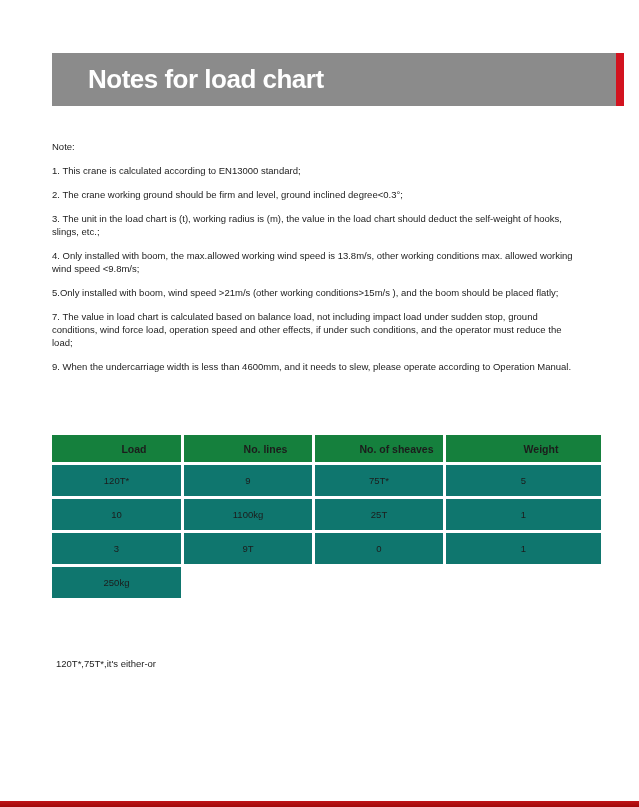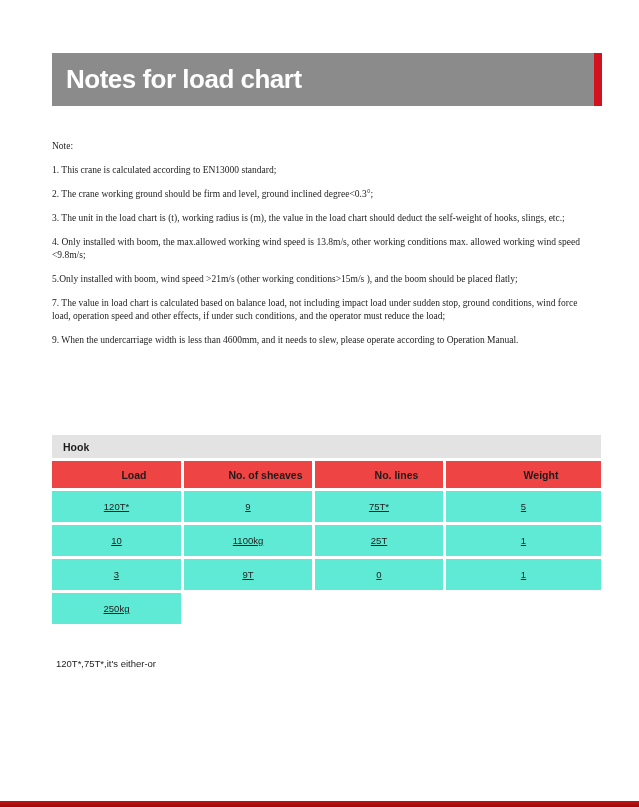--- a/index.html
+++ b/index.html
@@ -12,20 +12,21 @@
     color: #1c1c1c;
   }
   .page { width: 639px; height: 807px; position: relative; }
 
   
   .title-bar {
     position: absolute;
     left: 52px; top: 53px;
     width: 550px; height: 53px;
     background: #8b8b8b;
+    padding-left: 22px;
   }
   .title-bar h1 {
     margin: 0;
     padding: 0 0 0 14px;
     line-height: 53px;
     font-size: 26px;
     font-weight: 800;
     letter-spacing: -0.5px;
     color: #ffffff;
   }
@@ -37,21 +38,21 @@
   }
 
   
   .notes {
     position: absolute;
     left: 52px; top: 140px;
     width: 550px;
     font-size: 9.5px;
     line-height: 13px;
   }
-  .notes p { margin: 0 18px 11px 0; font-family: Liberation Serif, serif; }
+  .notes p { margin: 0 18px 11px 0; }
 
   
   .hook-table {
     position: absolute;
     left: 52px; top: 435px;
     width: 549px;
     display: grid;
     grid-template-columns: 129px 128px 128px 155px;
     gap: 3px;
     background: #ffffff;
@@ -59,31 +60,31 @@
   .t-title {
     grid-column: 1 / -1;
     background: #e3e3e3;
     font-weight: bold;
     font-size: 10.5px;
     height: 23px;
     display: flex; align-items: center;
     padding-left: 11px;
   }
   .th {
-    background: #ef4444;
+    background: #15803d;
     font-weight: bold;
     font-size: 10.5px;
     height: 27px;
     display: flex; align-items: center; justify-content: center; padding-left: 35px;
   }
   .td {
-    background: #5eead4;
+    background: #0f766e;
     font-size: 9.5px;
     height: 31px;
-    display: flex; align-items: center; justify-content: center; text-decoration: underline;
+    display: flex; align-items: center; justify-content: center;
   }
 
   
   .footnote {
     position: absolute;
     left: 56px; top: 657px;
     margin: 0;
     font-size: 9.5px;
     line-height: 13px;
   }
@@ -113,24 +114,23 @@
         <p>2. The crane working ground should be firm and level,  ground inclined degree&lt;0.3°;</p>
         <p>3. The unit in the load chart is (t), working radius is (m), the value in the load chart should deduct the self-weight of hooks, slings, etc.;</p>
         <p>4. Only installed with boom, the max.allowed working wind speed is 13.8m/s, other working conditions max. allowed working wind speed &lt;9.8m/s;</p>
         <p>5.Only installed with boom, wind speed &gt;21m/s (other working conditions&gt;15m/s ), and the boom should be placed flatly;</p>
         <p>7. The value in load chart is calculated based on balance load, not including impact load under sudden stop, ground conditions, wind force load, operation speed and other effects, if under such conditions, and the operator must reduce the load;</p>
         <p>9. When the undercarriage width is less than 4600mm, and it needs to slew, please operate according to Operation Manual.</p>
       </div>
   </section>
 
   <section class="hook-table" id="hook-table">
-    <div class="t-title">Hook</div>
   <div class="th">Load</div>
+      <div class="th">No. lines</div>
       <div class="th">No. of sheaves</div>
-      <div class="th">No. lines</div>
       <div class="th">Weight</div>
       <div class="td">120T*</div>
       <div class="td">9</div>
       <div class="td">75T*</div>
       <div class="td">5</div>
       <div class="td">10</div>
       <div class="td">1100kg</div>
       <div class="td">25T</div>
       <div class="td">1</div>
       <div class="td">3</div>

